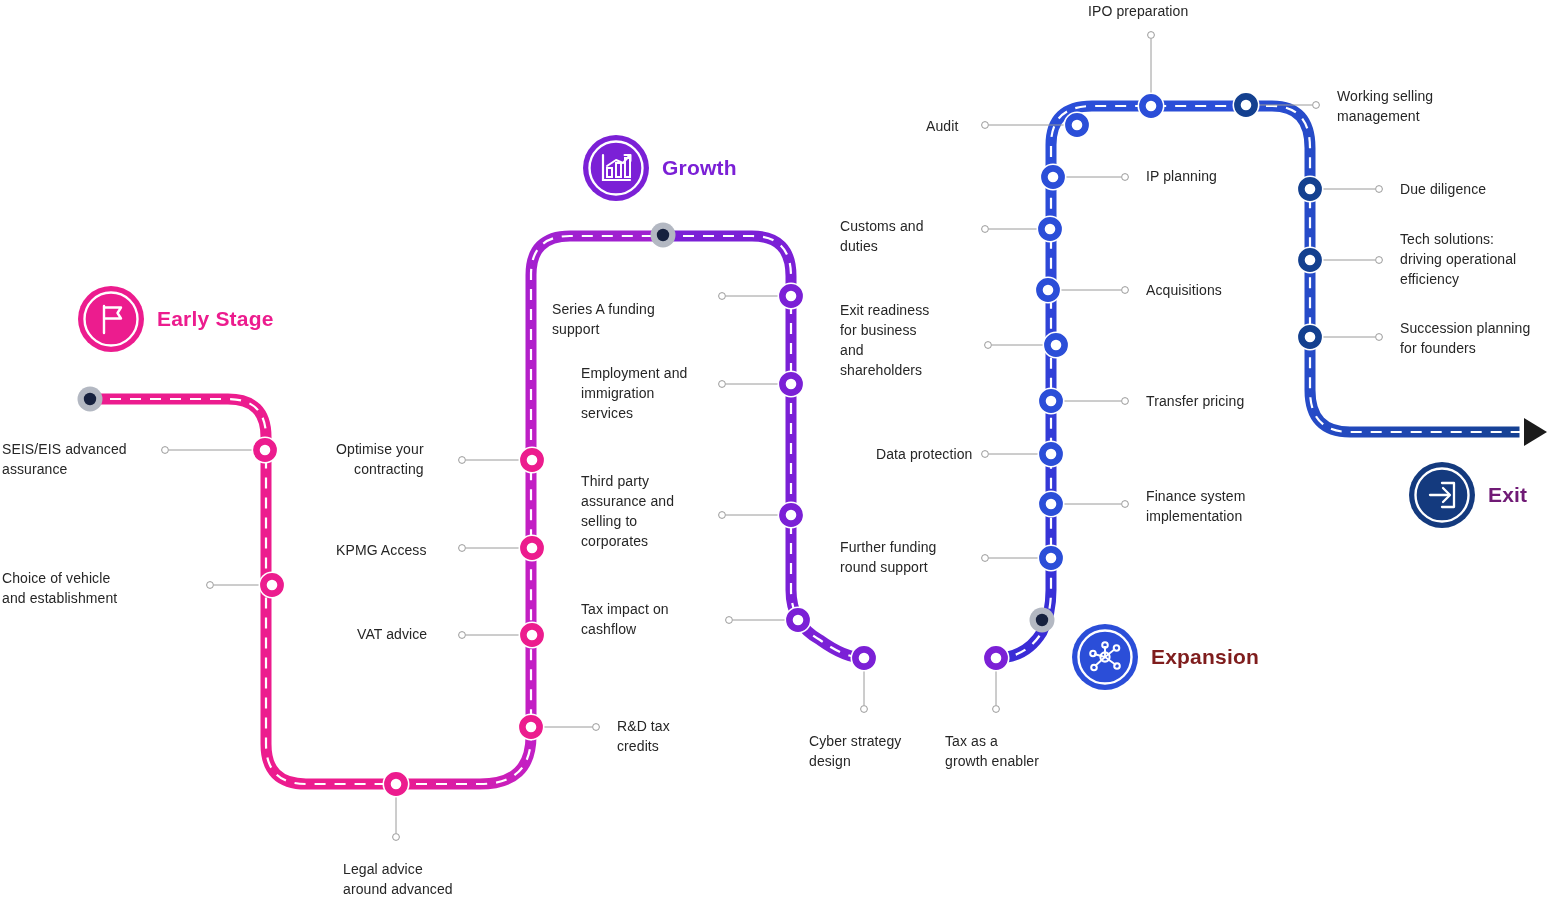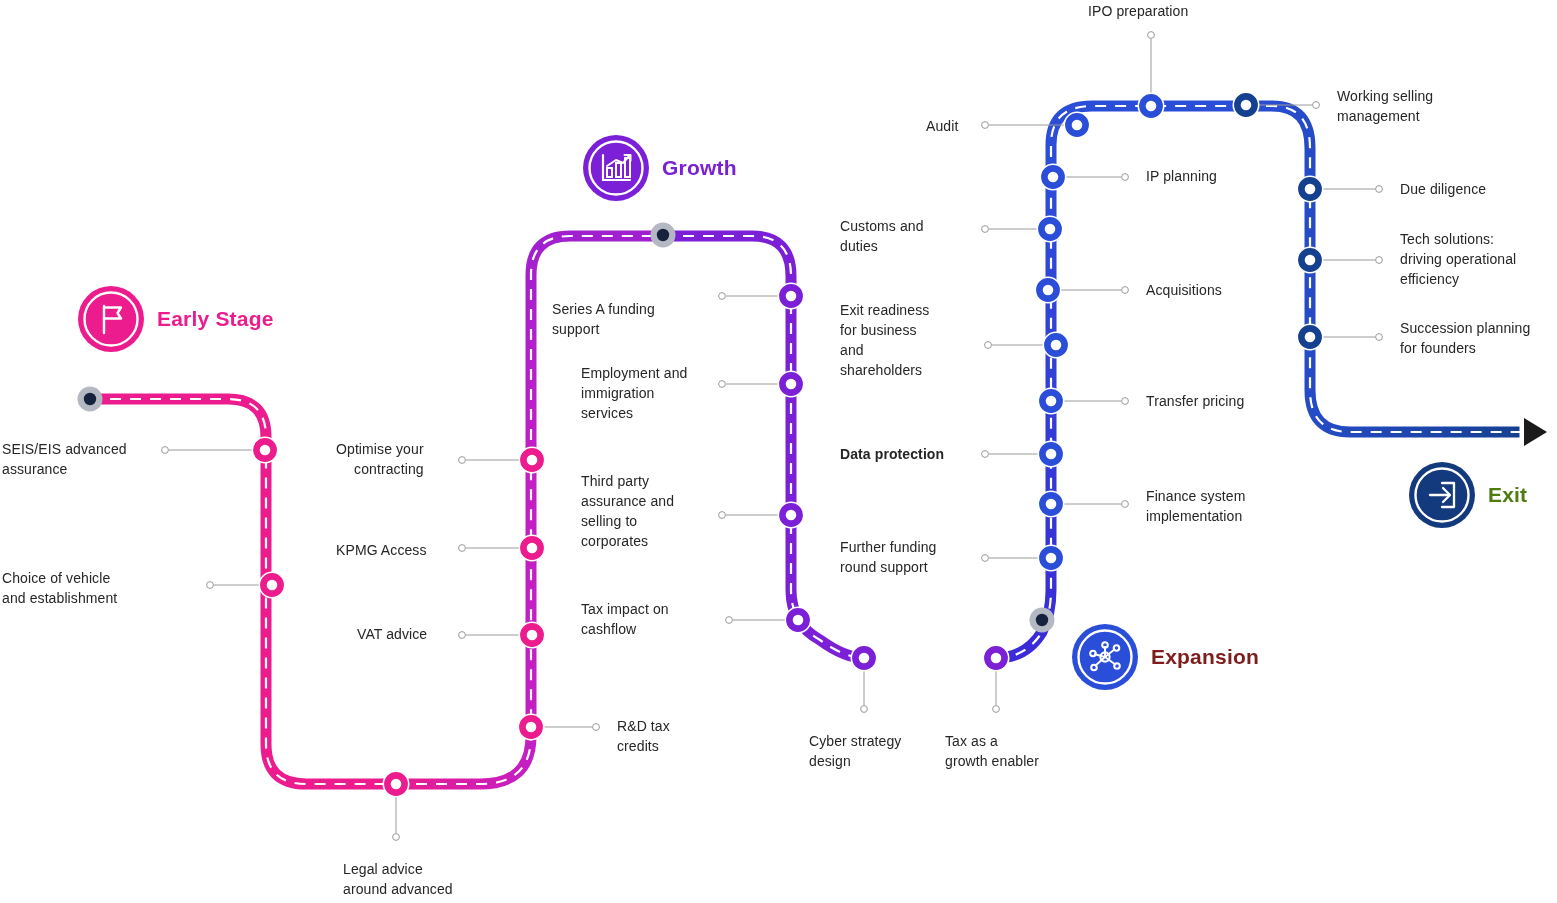--- a/index.html
+++ b/index.html
@@ -281,21 +281,21 @@
       <div class="label left" style="left: 581px; top: 600px;">Tax impact on
 cashflow</div>
       <div class="label left" style="left: 809px; top: 732px;">Cyber strategy
 design</div>
       <div class="label left" style="left: 945px; top: 732px;">Tax as a
 growth enabler</div>
       <div class="label left" style="left: 840px; top: 538px;">Further funding
 round support</div>
       <div class="label right" style="left: 1146px; top: 487px;">Finance system
 implementation</div>
-      <div class="label left" style="left: 840px; top: 445px; font-weight: bold;">Data protection</div>
+      <div class="label left" style="left: 876px; top: 445px;">Data protection</div>
       <div class="label right" style="left: 1146px; top: 392px;">Transfer pricing</div>
       <div class="label left" style="left: 840px; top: 301px;">Exit readiness
 for business
 and
 shareholders</div>
       <div class="label right" style="left: 1146px; top: 281px;">Acquisitions</div>
       <div class="label left" style="left: 840px; top: 217px;">Customs and
 duties</div>
       <div class="label right" style="left: 1146px; top: 167px;">IP planning</div>
       <div class="label left" style="left: 926px; top: 117px;">Audit</div>
@@ -363,16 +363,16 @@
   <div class="stage-badge" id="badge-exit" style="left: 1409px; top: 462px;">
     <div class="badge-circle">
       <svg width="66" height="66" viewBox="0 0 66 66">
         <circle cx="33" cy="33" r="33" fill="#143A7E"></circle>
         <circle cx="33" cy="33" r="26.5" fill="none" stroke="#ffffff" stroke-width="2.4"></circle>
         <path d="M33 21 H45 V45 H33" fill="none" stroke="#ffffff" stroke-width="2.3" stroke-linecap="round" stroke-linejoin="round"></path>
         <path d="M21 33 H40" fill="none" stroke="#ffffff" stroke-width="2.3" stroke-linecap="round"></path>
         <path d="M34 26 L41 33 L34 40" fill="none" stroke="#ffffff" stroke-width="2.3" stroke-linecap="round" stroke-linejoin="round"></path>
       </svg>
     </div>
-    <div class="badge-text" style="color:#4d7c0f">Exit</div>
+    <div class="badge-text" style="color:#701a75">Exit</div>
   </div>
 
 </div>
 
 </body></html>

